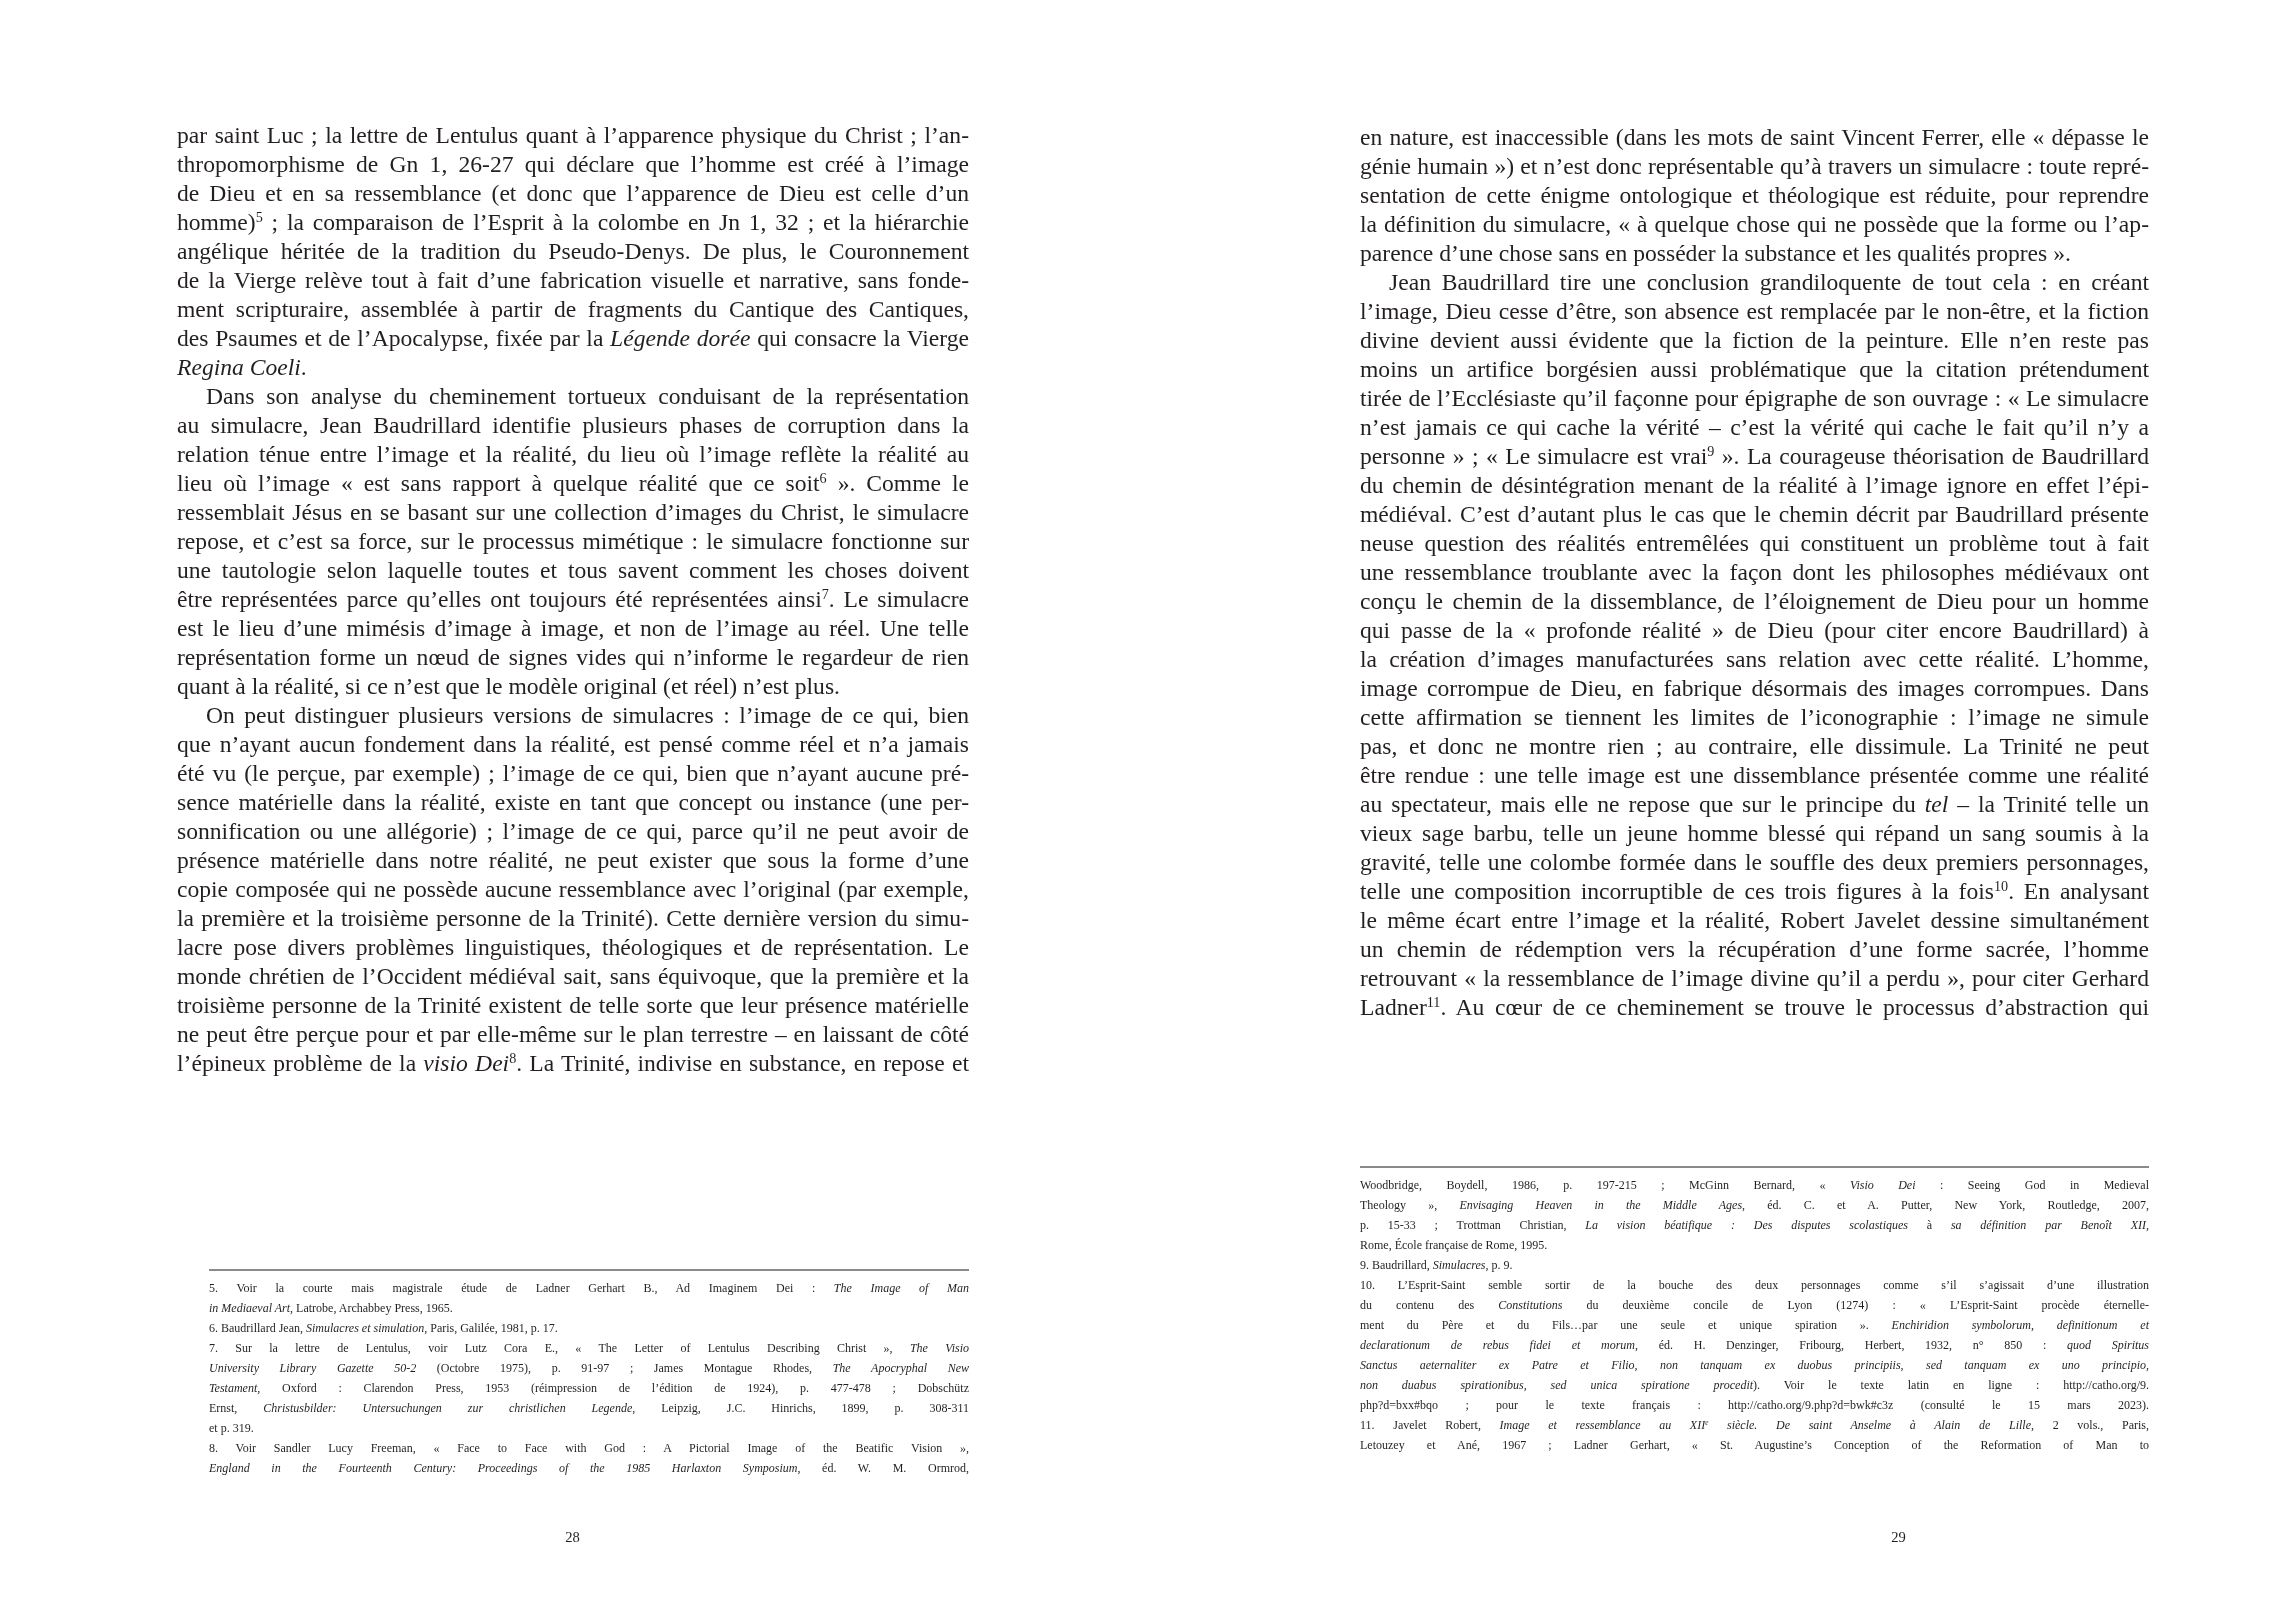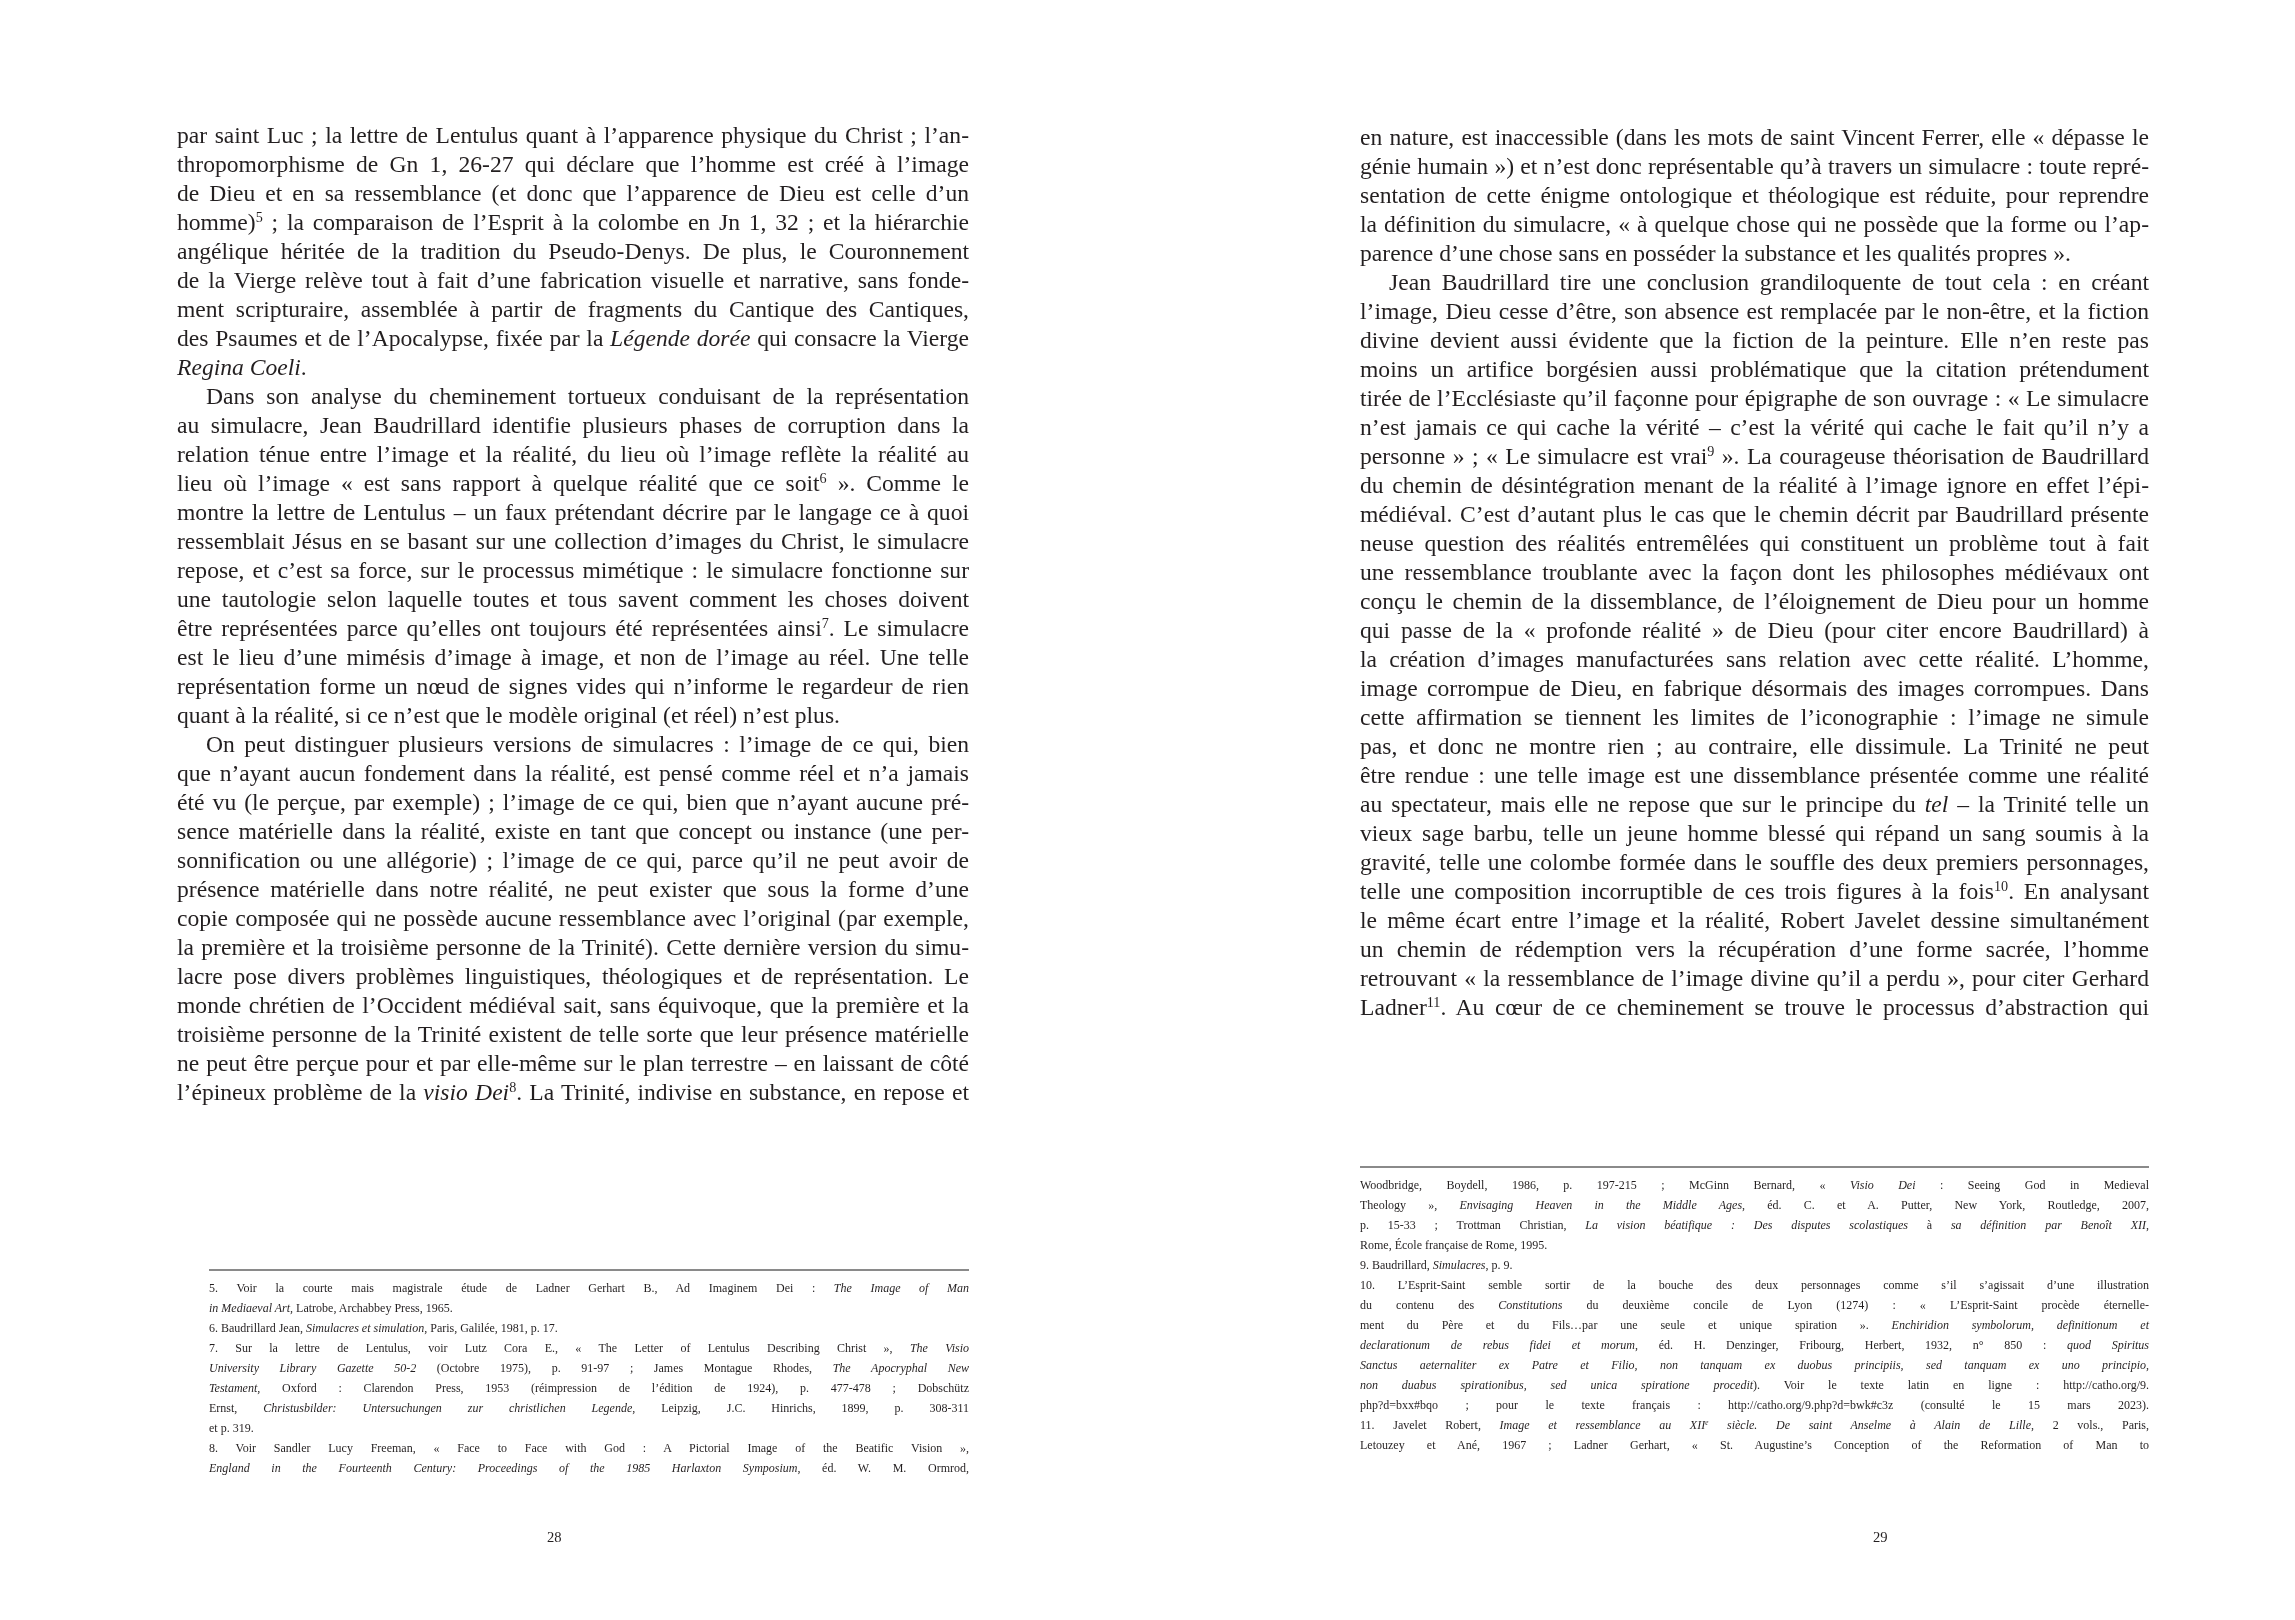--- a/index.html
+++ b/index.html
@@ -16,21 +16,21 @@
   .line.indent { padding-left: 29px; }
   .line > span { white-space: normal; }
   sup { font-size: 0.6em; line-height: 0; vertical-align: 0.6em; }
   .rule { position: absolute; height: 1.7px; background: #8a8a8a; }
   .left .rule { left: 209px; top: 1269px; width: 760px; }
   .right .rule { left: 212px; top: 1166px; width: 789px; }
   .notes { position: absolute; font-size: 12px; line-height: 20px; }
   .left .notes { left: 209px; top: 1278px; width: 760px; }
   .right .notes { left: 212px; top: 1175px; width: 789px; }
   .notes .line { height: 20px; }
-  .page-number { position: absolute; top: 1529px; font-size: 14.6px; width: 51px; text-align: left; }
+  .page-number { position: absolute; top: 1529px; font-size: 14.6px; width: 51px; text-align: center; }
   .left .page-number { left: 547px; }
   .right .page-number { left: 725px; }
   i { font-style: italic; }
 </style>
 </head>
 <body>
 
 <div class="page left">
   <div class="body-text">
       <div class="line"><span><span>par saint Luc ; la lettre de Lentulus quant à l’apparence physique du Christ ; l’an-</span></span></div>
@@ -39,21 +39,20 @@
       <div class="line"><span><span>homme)</span><sup>5</sup><span> ; la comparaison de l’Esprit à la colombe en Jn 1, 32 ; et la hiérarchie</span></span></div>
       <div class="line"><span><span>angélique héritée de la tradition du Pseudo-Denys. De plus, le Couronnement</span></span></div>
       <div class="line"><span><span>de la Vierge relève tout à fait d’une fabrication visuelle et narrative, sans fonde-</span></span></div>
       <div class="line"><span><span>ment scripturaire, assemblée à partir de fragments du Cantique des Cantiques,</span></span></div>
       <div class="line"><span><span>des Psaumes et de l’Apocalypse, fixée par la </span><i>Légende dorée</i><span> qui consacre la Vierge</span></span></div>
       <div class="line last"><span><i>Regina Coeli</i><span>.</span></span></div>
       <div class="line indent"><span><span>Dans son analyse du cheminement tortueux conduisant de la représentation</span></span></div>
       <div class="line"><span><span>au simulacre, Jean Baudrillard identifie plusieurs phases de corruption dans la</span></span></div>
       <div class="line"><span><span>relation ténue entre l’image et la réalité, du lieu où l’image reflète la réalité au</span></span></div>
       <div class="line"><span><span>lieu où l’image « est sans rapport à quelque réalité que ce soit</span><sup>6</sup><span> ». Comme le</span></span></div>
-      <div class="line"><span><span>montre la lettre de Lentulus – un faux prétendant décrire par le langage ce à quoi</span></span></div>
       <div class="line"><span><span>ressemblait Jésus en se basant sur une collection d’images du Christ, le simulacre</span></span></div>
       <div class="line"><span><span>repose, et c’est sa force, sur le processus mimétique : le simulacre fonctionne sur</span></span></div>
       <div class="line"><span><span>une tautologie selon laquelle toutes et tous savent comment les choses doivent</span></span></div>
       <div class="line"><span><span>être représentées parce qu’elles ont toujours été représentées ainsi</span><sup>7</sup><span>. Le simulacre</span></span></div>
       <div class="line"><span><span>est le lieu d’une mimésis d’image à image, et non de l’image au réel. Une telle</span></span></div>
       <div class="line"><span><span>représentation forme un nœud de signes vides qui n’informe le regardeur de rien</span></span></div>
       <div class="line last"><span><span>quant à la réalité, si ce n’est que le modèle original (et réel) n’est plus.</span></span></div>
       <div class="line indent"><span><span>On peut distinguer plusieurs versions de simulacres : l’image de ce qui, bien</span></span></div>
       <div class="line"><span><span>que n’ayant aucun fondement dans la réalité, est pensé comme réel et n’a jamais</span></span></div>
       <div class="line"><span><span>été vu (le perçue, par exemple) ; l’image de ce qui, bien que n’ayant aucune pré-</span></span></div>

